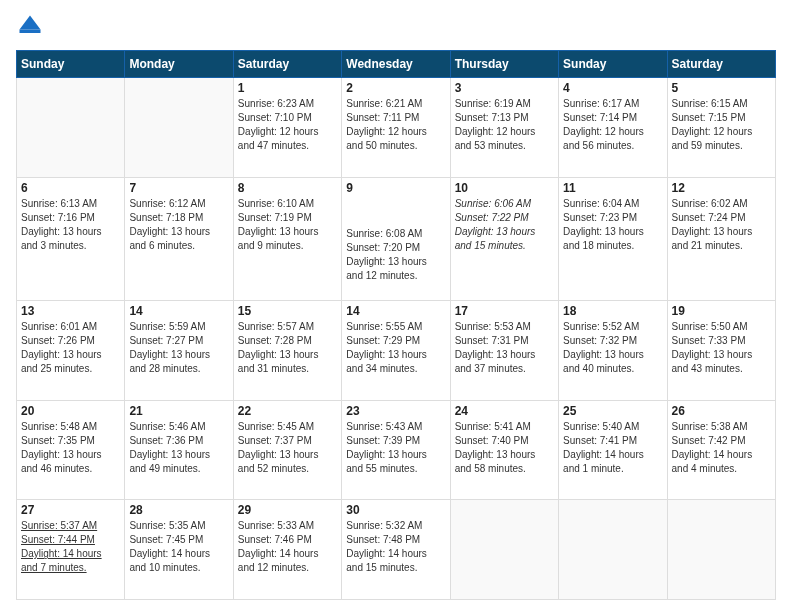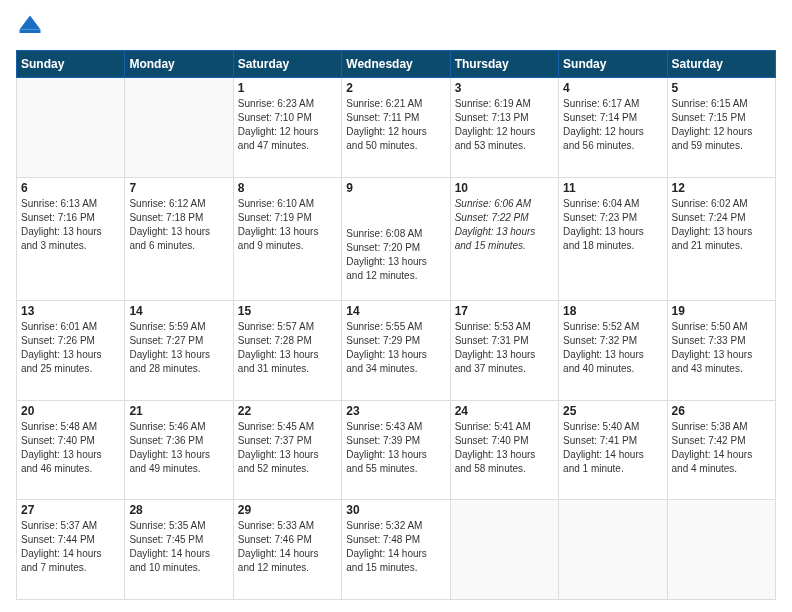--- a/index.html
+++ b/index.html
@@ -247,21 +247,21 @@
             <div class="day-num">19</div>
             <div class="day-info" style="white-space: pre-line;">Sunrise: 5:50 AM
 Sunset: 7:33 PM
 Daylight: 13 hours and 43 minutes.</div>
           </td>
         </tr>
         <tr>
           <td>
             <div class="day-num">20</div>
             <div class="day-info" style="white-space: pre-line;">Sunrise: 5:48 AM
-Sunset: 7:40 PM
+Sunset: 7:35 PM
 Daylight: 13 hours and 46 minutes.</div>
           </td>
           <td>
             <div class="day-num">21</div>
             <div class="day-info" style="white-space: pre-line;">Sunrise: 5:46 AM
 Sunset: 7:36 PM
 Daylight: 13 hours and 49 minutes.</div>
           </td>
           <td>
             <div class="day-num">22</div>
@@ -290,21 +290,21 @@
           <td>
             <div class="day-num">26</div>
             <div class="day-info" style="white-space: pre-line;">Sunrise: 5:38 AM
 Sunset: 7:42 PM
 Daylight: 14 hours and 4 minutes.</div>
           </td>
         </tr>
         <tr>
           <td>
             <div class="day-num">27</div>
-            <div class="day-info" style="white-space: pre-line;">Sunrise: 5:37 AM
+            <div class="day-info" style="white-space: pre-line; text-decoration: underline;">Sunrise: 5:37 AM
 Sunset: 7:44 PM
 Daylight: 14 hours and 7 minutes.</div>
           </td>
           <td>
             <div class="day-num">28</div>
             <div class="day-info" style="white-space: pre-line;">Sunrise: 5:35 AM
 Sunset: 7:45 PM
 Daylight: 14 hours and 10 minutes.</div>
           </td>
           <td>

